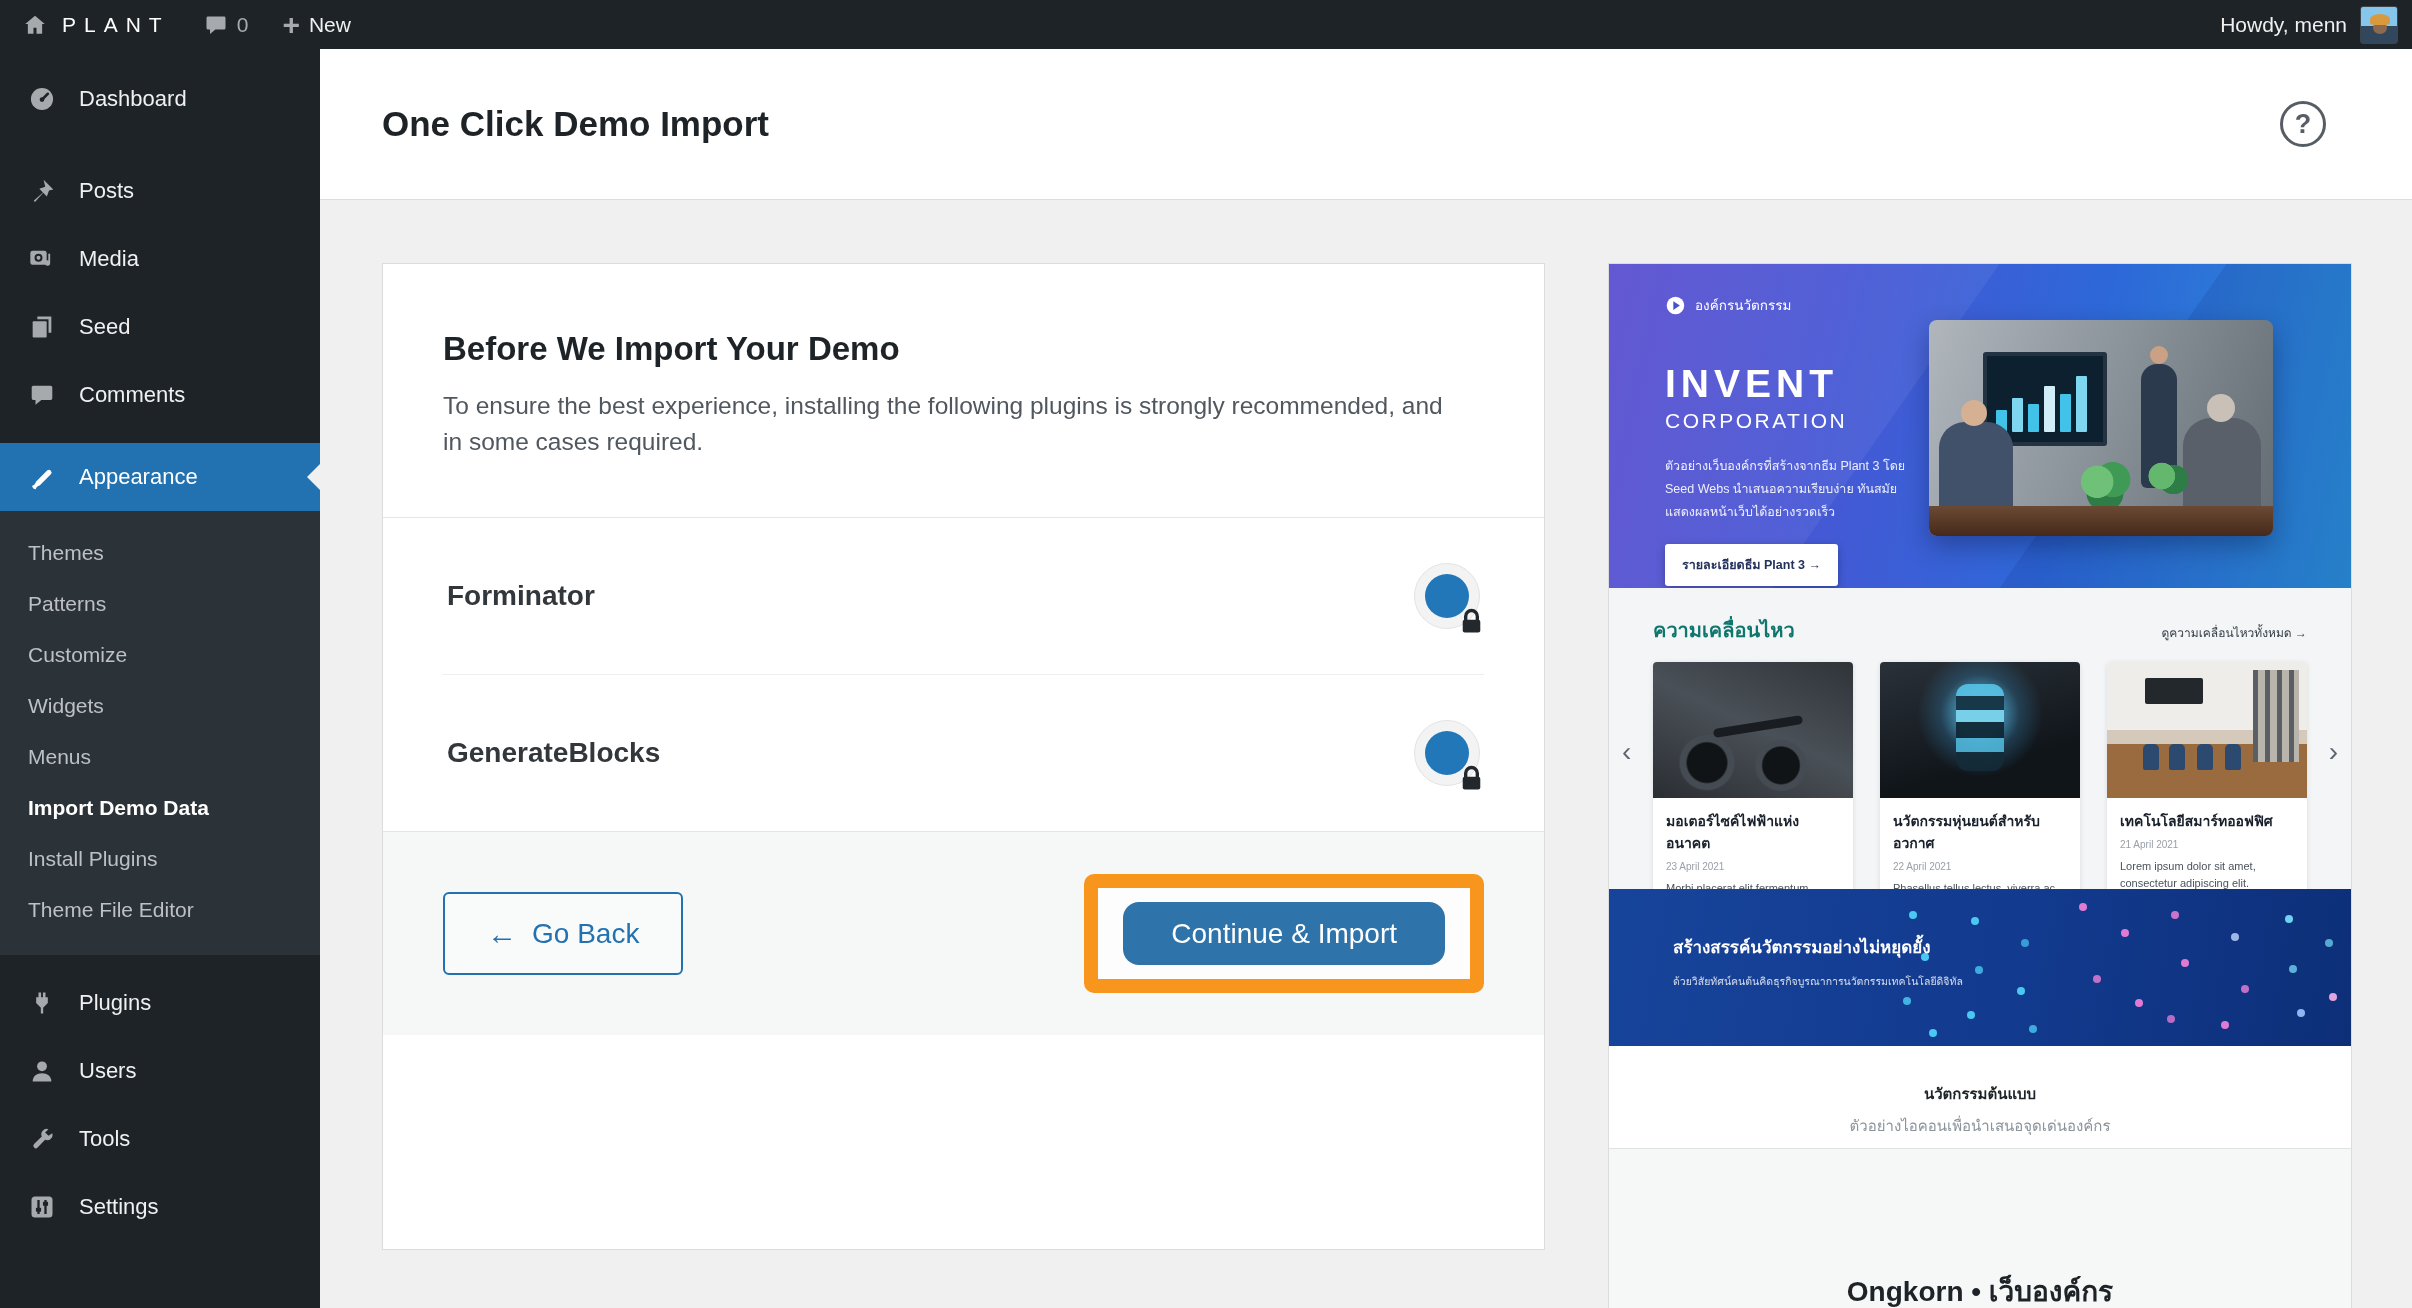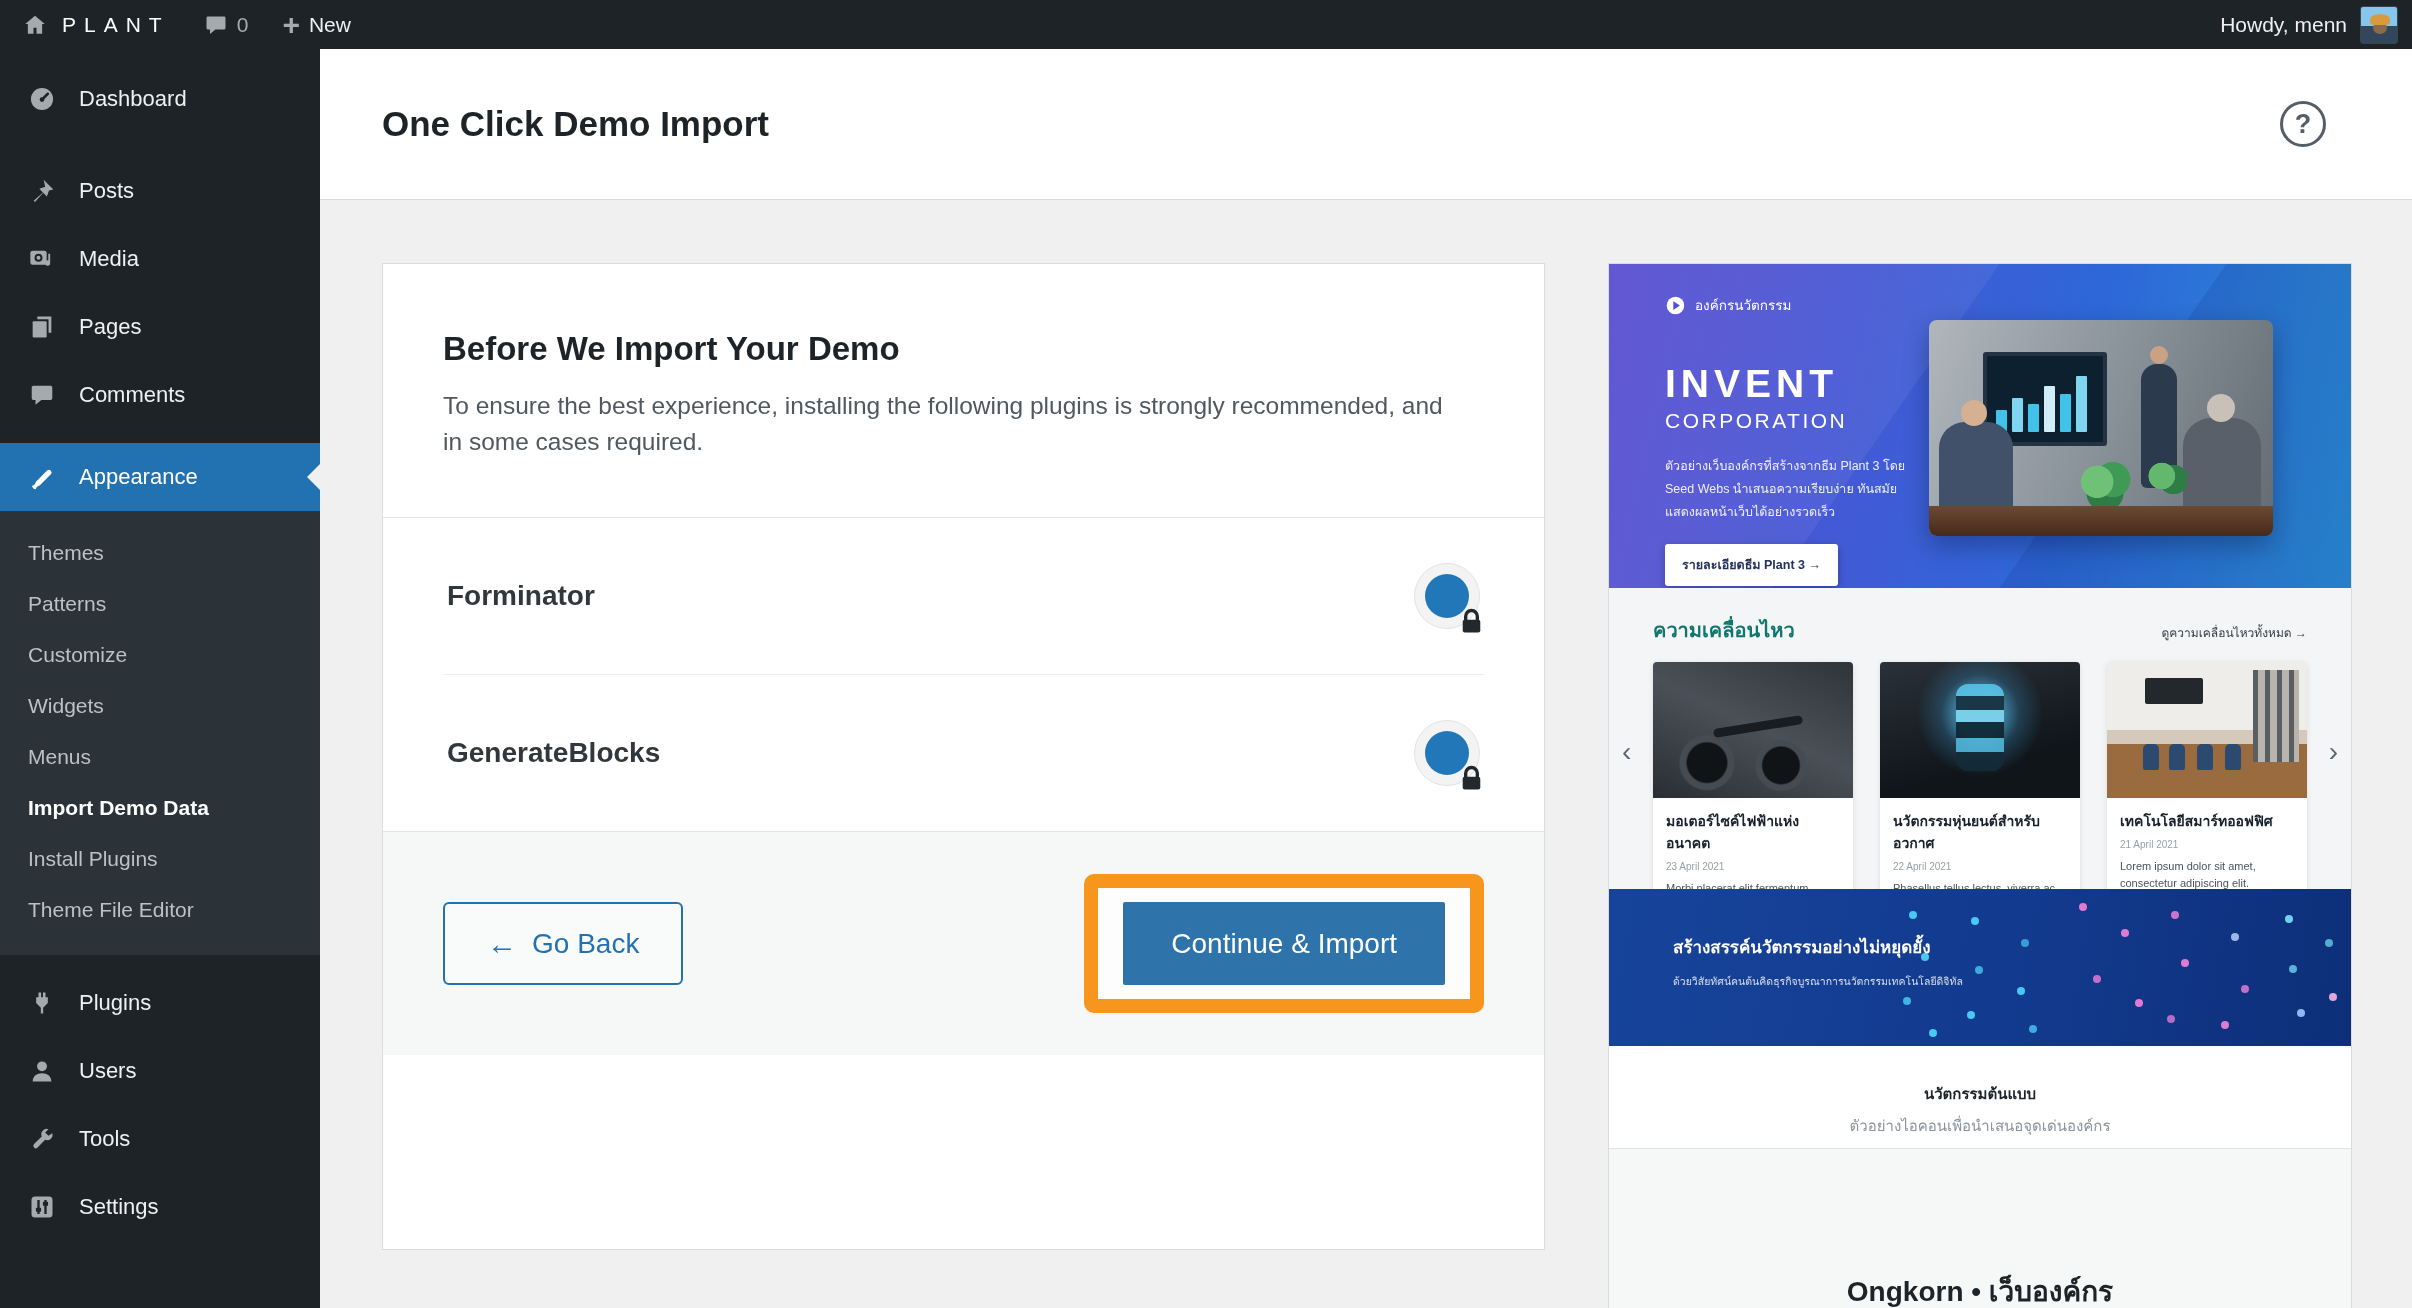--- a/index.html
+++ b/index.html
@@ -52,21 +52,21 @@
   .plugin-row + .plugin-row { border-top:1px solid #edeef0; }
   .plugin-name { font-size:28px; font-weight:700; color:#32373c; }
   .toggle { position:relative; width:66px; height:66px; cursor:pointer; }
   .toggle-track { width:66px; height:66px; border-radius:50%; background:#f3f3f4; border:1px solid #e2e3e5; display:flex; align-items:center; justify-content:center; }
   .toggle-knob { width:44px; height:44px; border-radius:50%; background:#2177b8; }
   .lock { position:absolute; right:-7px; bottom:-8px; width:31px; height:31px; }
   .card-footer { border-top:1px solid #e3e5e8; background:#f6f7f7; padding:42px 60px; display:flex; align-items:center; justify-content:space-between; }
   .btn-back { display:flex; align-items:center; gap:15px; height:83px; padding:0 42px; border:2px solid #2271b1; border-radius:6px; color:#2271b1; font-size:28px; background:#f9fafa; cursor:pointer; font-family:inherit; }
   .back-arrow { font-size:30px; line-height:1; }
   .highlight-box { border:14px solid #f8951d; border-radius:10px; padding:14px 25px; background:#fdfdfd; }
-  .btn-continue { height:83px; padding:0 48px; background:#2e73aa; color:#fff; font-size:28px; border:none; border-radius:2px; display:flex; align-items:center; cursor:pointer; font-family:inherit; }
+  .btn-continue { height:63px; padding:0 48px; background:#2e73aa; color:#fff; font-size:28px; border:none; border-radius:16px; display:flex; align-items:center; cursor:pointer; font-family:inherit; }
   .card-bottom { flex:1; background:#fff; }
 
   
   .preview-card { width:744px; height:1171px; background:#fff; border:1px solid #dcdcde; display:flex; flex-direction:column; overflow:hidden; }
 
   .hero { position:relative; height:324px; flex-shrink:0; overflow:hidden; color:#fff;
     background:linear-gradient(103deg,#5a4ed0 0%,#4956d4 28%,#2d68d8 62%,#2b8fd6 100%); }
   .hero::before { content:""; position:absolute; width:430px; height:640px; background:rgba(255,255,255,.06); transform:rotate(35deg); left:-150px; top:-230px; }
   .hero::after { content:""; position:absolute; width:520px; height:720px; background:rgba(10,25,110,.12); transform:rotate(35deg); right:-240px; bottom:-340px; }
   .hero-left { position:absolute; left:56px; top:30px; width:300px; z-index:2; }
@@ -194,21 +194,21 @@
       </span>
       <span>Media</span>
     </div>
     <div class="menu-item">
       <span class="mi-icon">
         <svg width="28" height="28" viewBox="0 0 24 24">
             <rect x="4" y="7" width="12" height="14" rx="1" fill="currentColor"></rect>
             <path d="M8 3h12v14h-2.4V5.4H8z" fill="currentColor"></path>
           </svg>
       </span>
-      <span>Pages</span>
+      <span>Seed</span>
     </div>
     <div class="menu-item">
       <span class="mi-icon">
         <svg width="26" height="26" viewBox="0 0 24 24">
             <path d="M4 3.5h16c.8 0 1.5.7 1.5 1.5v10c0 .8-.7 1.5-1.5 1.5h-8.6L6 21v-4.5H4c-.8 0-1.5-.7-1.5-1.5V5c0-.8.7-1.5 1.5-1.5z" fill="currentColor"></path>
           </svg>
       </span>
       <span>Comments</span>
     </div>
     <div class="gap-sm"></div>

